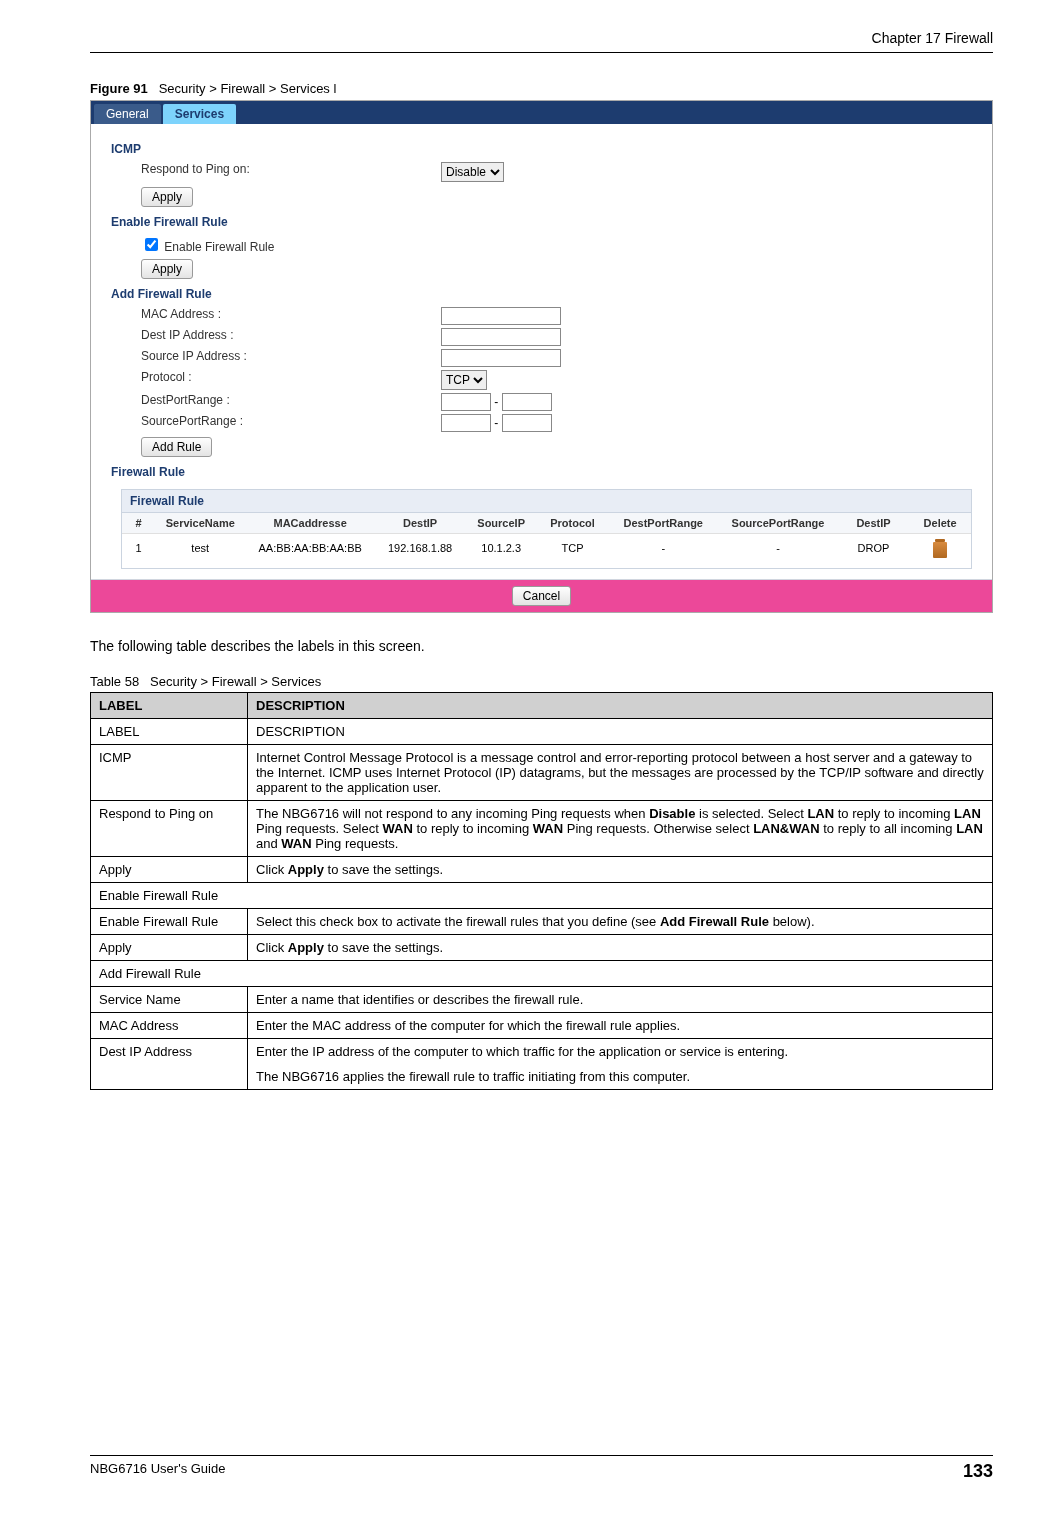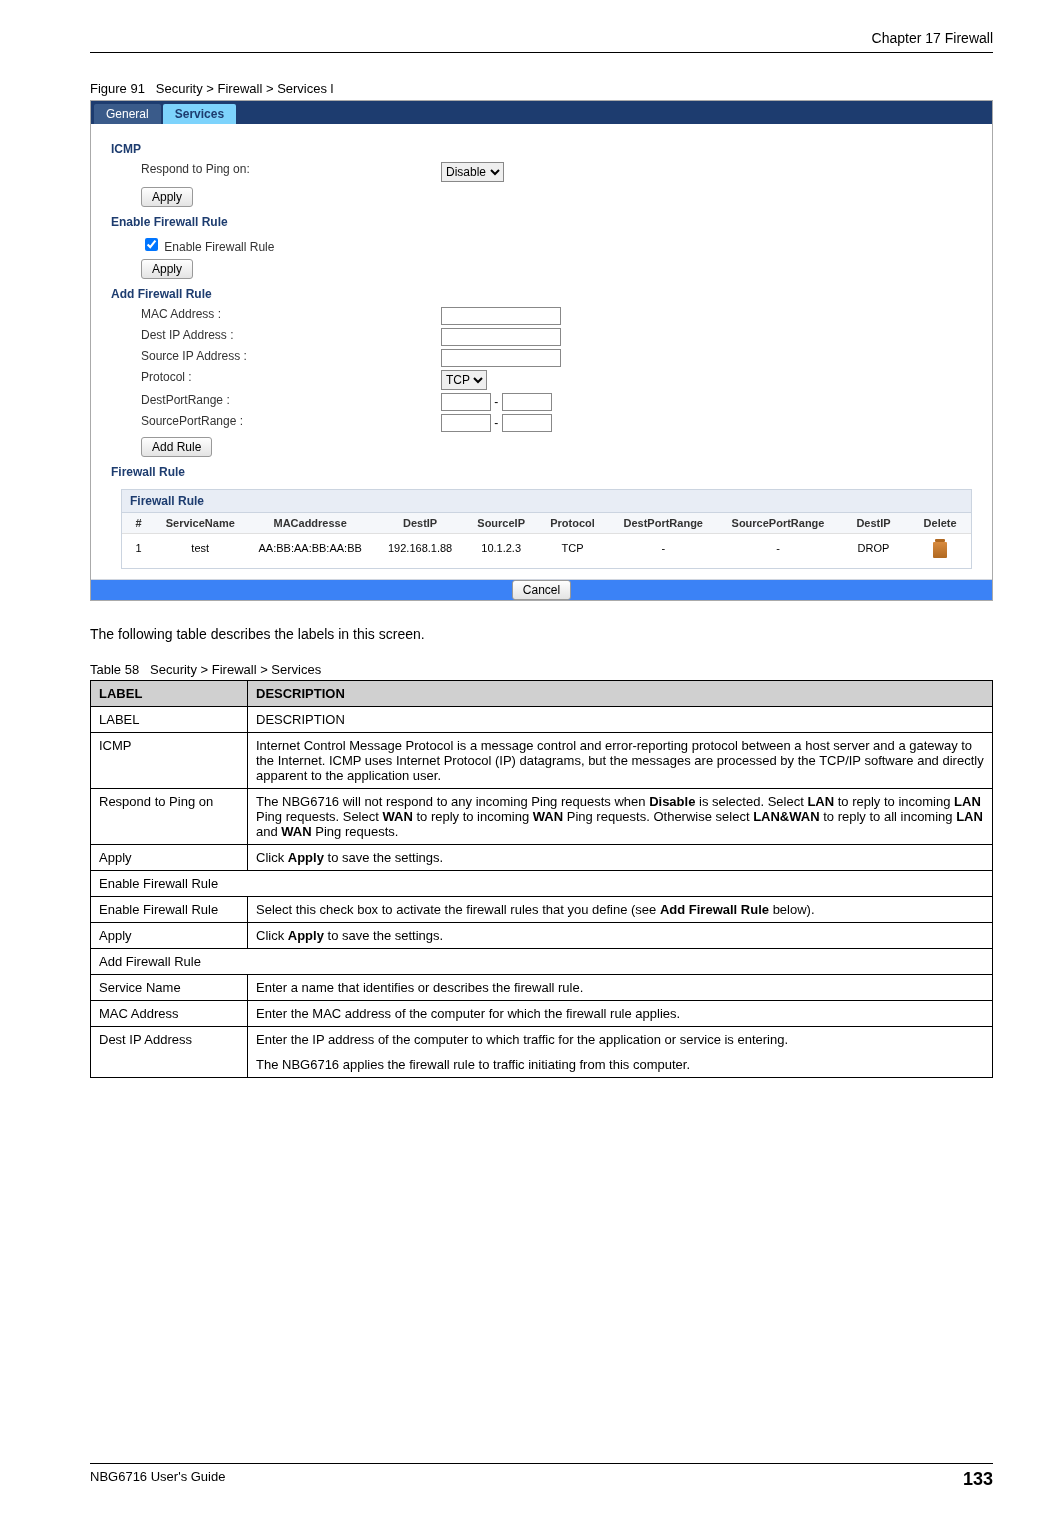--- a/index.html
+++ b/index.html
@@ -21,21 +21,21 @@
     text-align: right;
     font-size: 14px;
     border-bottom: 1px solid #000;
     padding-bottom: 6px;
     margin-bottom: 28px;
   }
   .figure-label {
     font-size: 13px;
     margin-bottom: 4px;
   }
-  .figure-label b { font-weight: normal; }
+  .figure-label b { font-weight: bold; }
   .screenshot {
     border: 1px solid #aaa;
     background: #fff;
     margin-bottom: 25px;
   }
   .tab-bar {
     background: #1d3c6f;
     display: flex;
     padding: 3px 3px 0 3px;
     gap: 2px;
@@ -117,22 +117,23 @@
     display: inline-block;
     width: 14px; height: 16px;
     background: linear-gradient(#d88b40,#b06820);
     border-radius: 1px;
     position: relative;
   }
   .trash::before {
     content:"";position:absolute;top:-3px;left:2px;width:10px;height:3px;background:#b06820;border-radius:1px;
   }
   .bottom-btn-row {
-    background: #3b82f6;
+    background: #ec4899;
     text-align: center;
+    padding: 6px;
     border-top: 1px solid #d0d5de;
   }
 
   .intro-text { margin: 20px 0; font-size: 14px; }
   .table-label { font-size: 13px; margin-bottom: 3px; }
   .table-label b { font-weight: normal; }
   table.desc {
     border-collapse: collapse;
     width: 100%;
     font-size: 13px;
@@ -142,21 +143,21 @@
     padding: 5px 8px;
     text-align: left;
     vertical-align: top;
   }
   table.desc thead th {
     background: #d0d0d0;
     font-weight: bold;
   }
   .footer {
     position: absolute;
-    bottom: 34px;
+    bottom: 42px;
     left: 90px;
     right: 70px;
     border-top: 1px solid #000;
     padding-top: 5px;
     display: flex;
     justify-content: space-between;
     font-size: 13px;
   }
   .footer .pnum { font-weight: bold; font-size: 18px; }
 </style>

